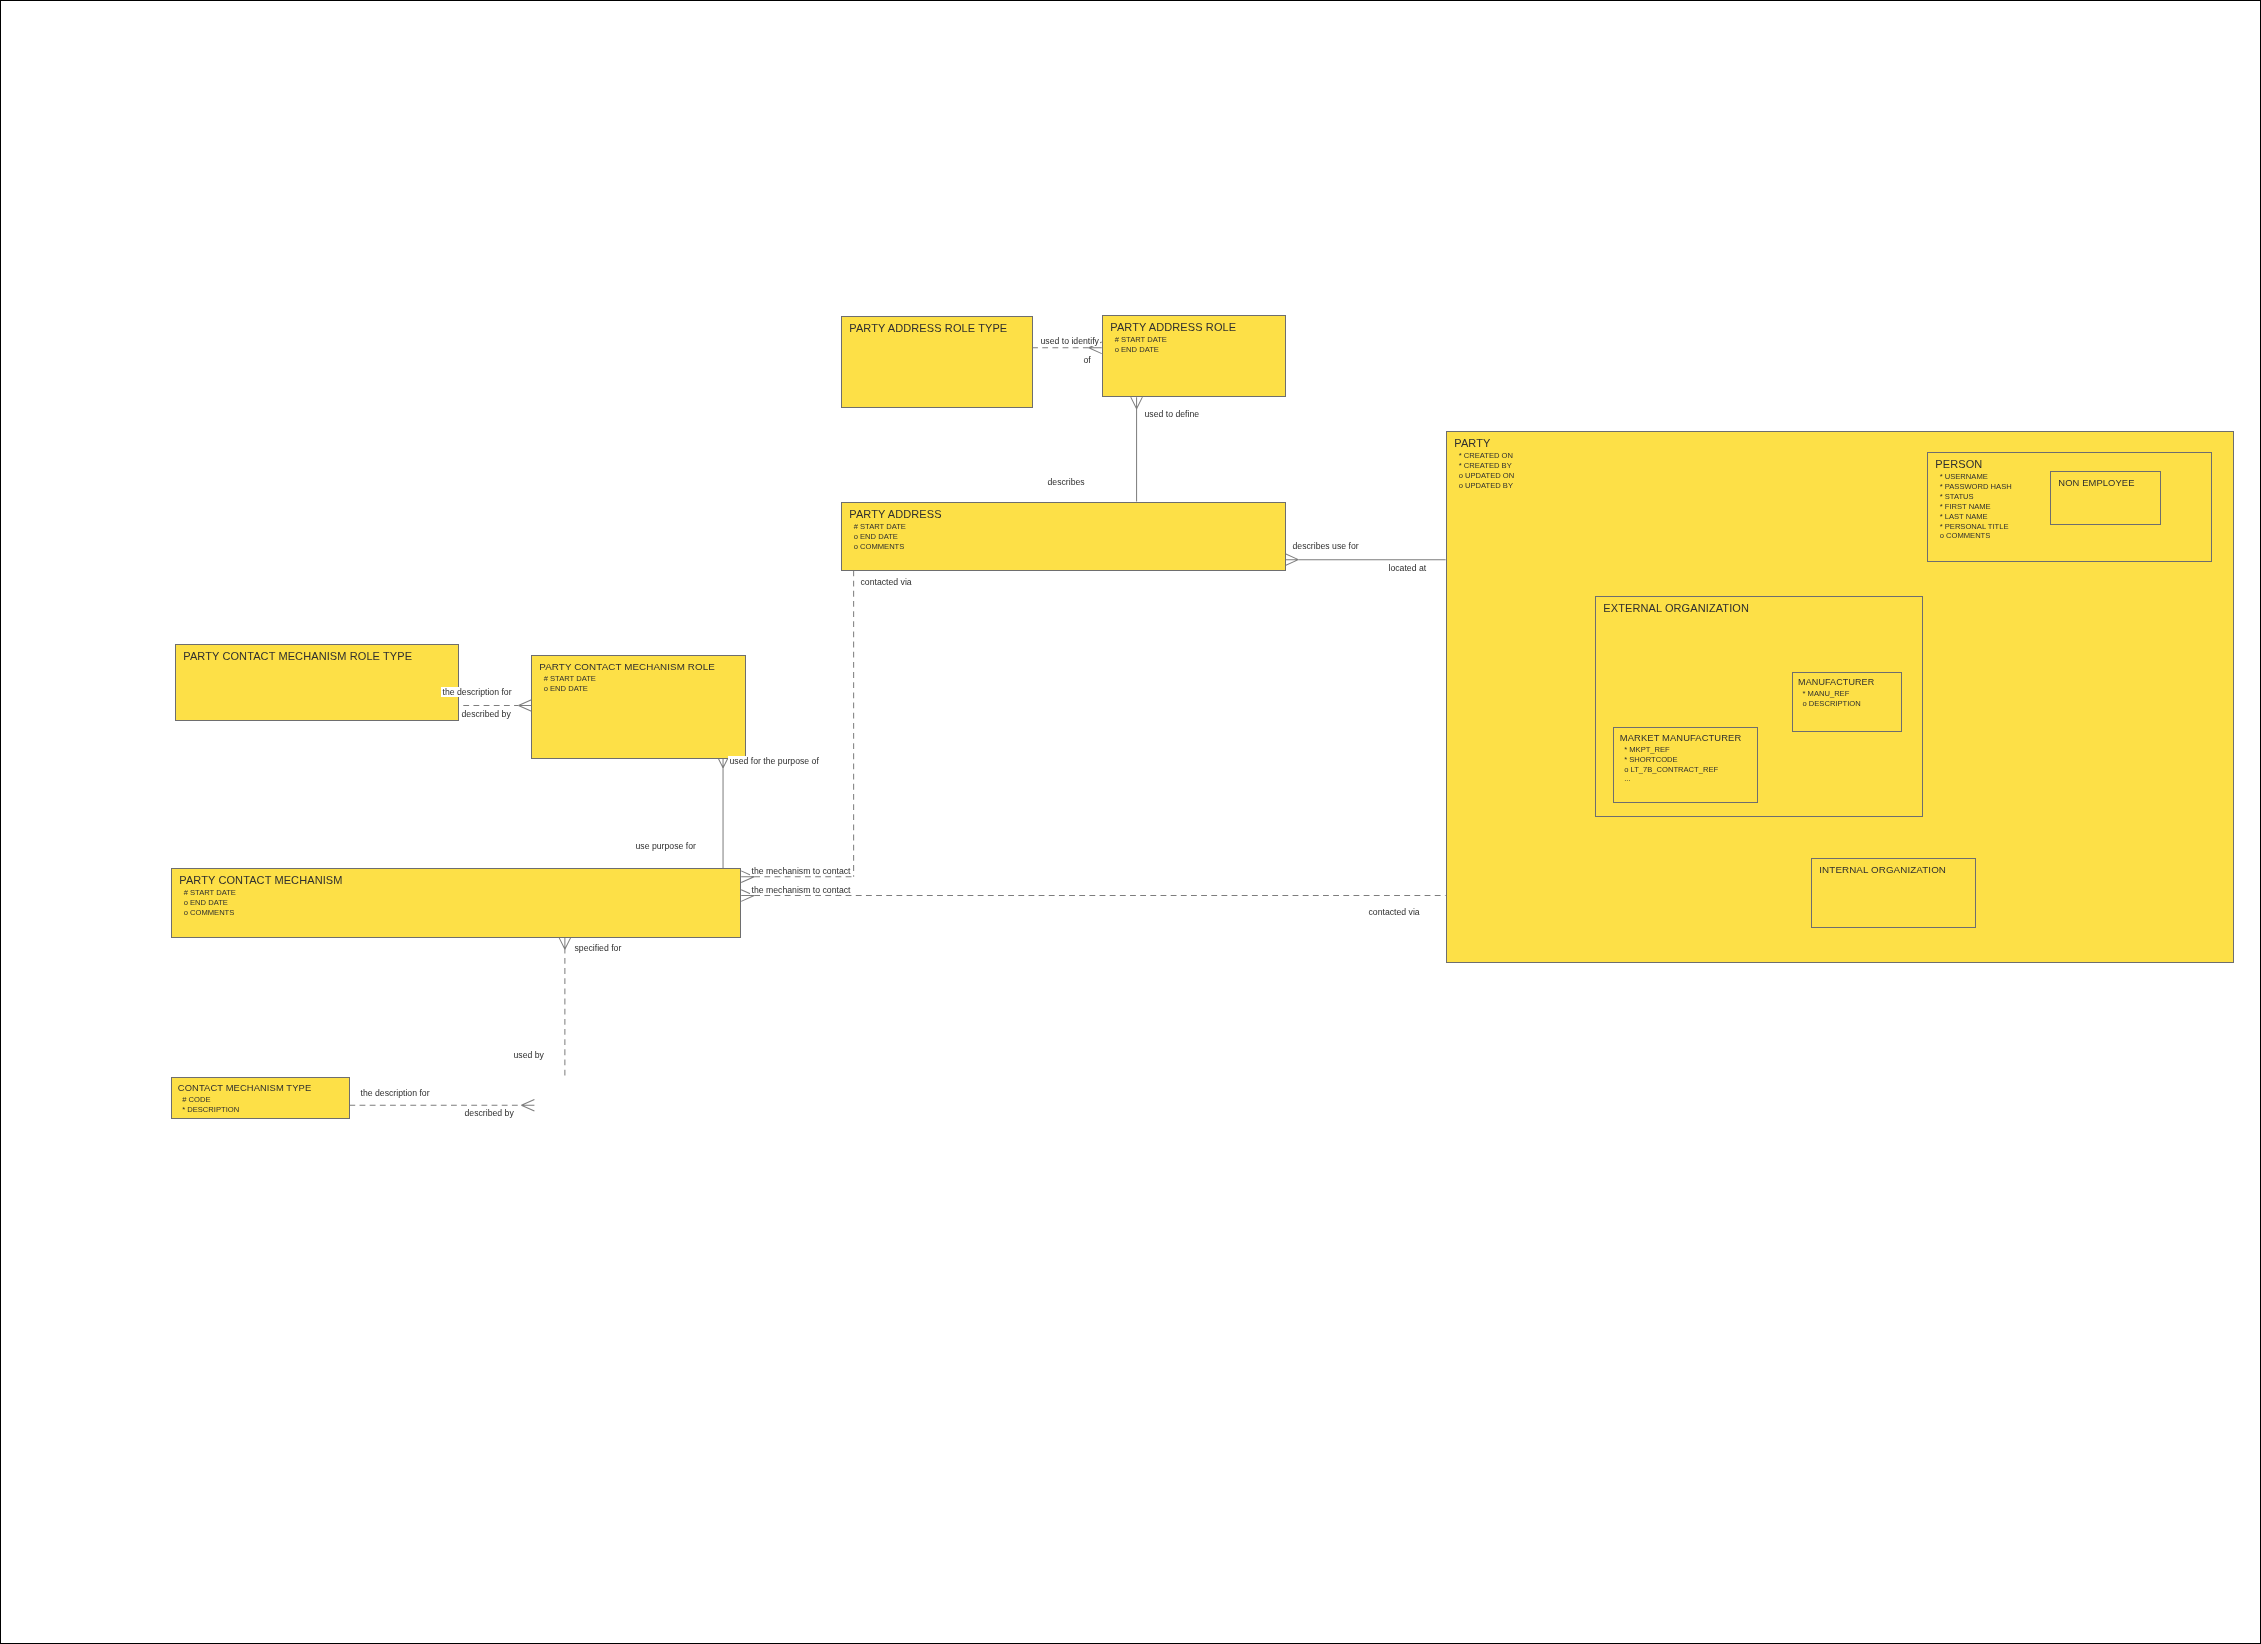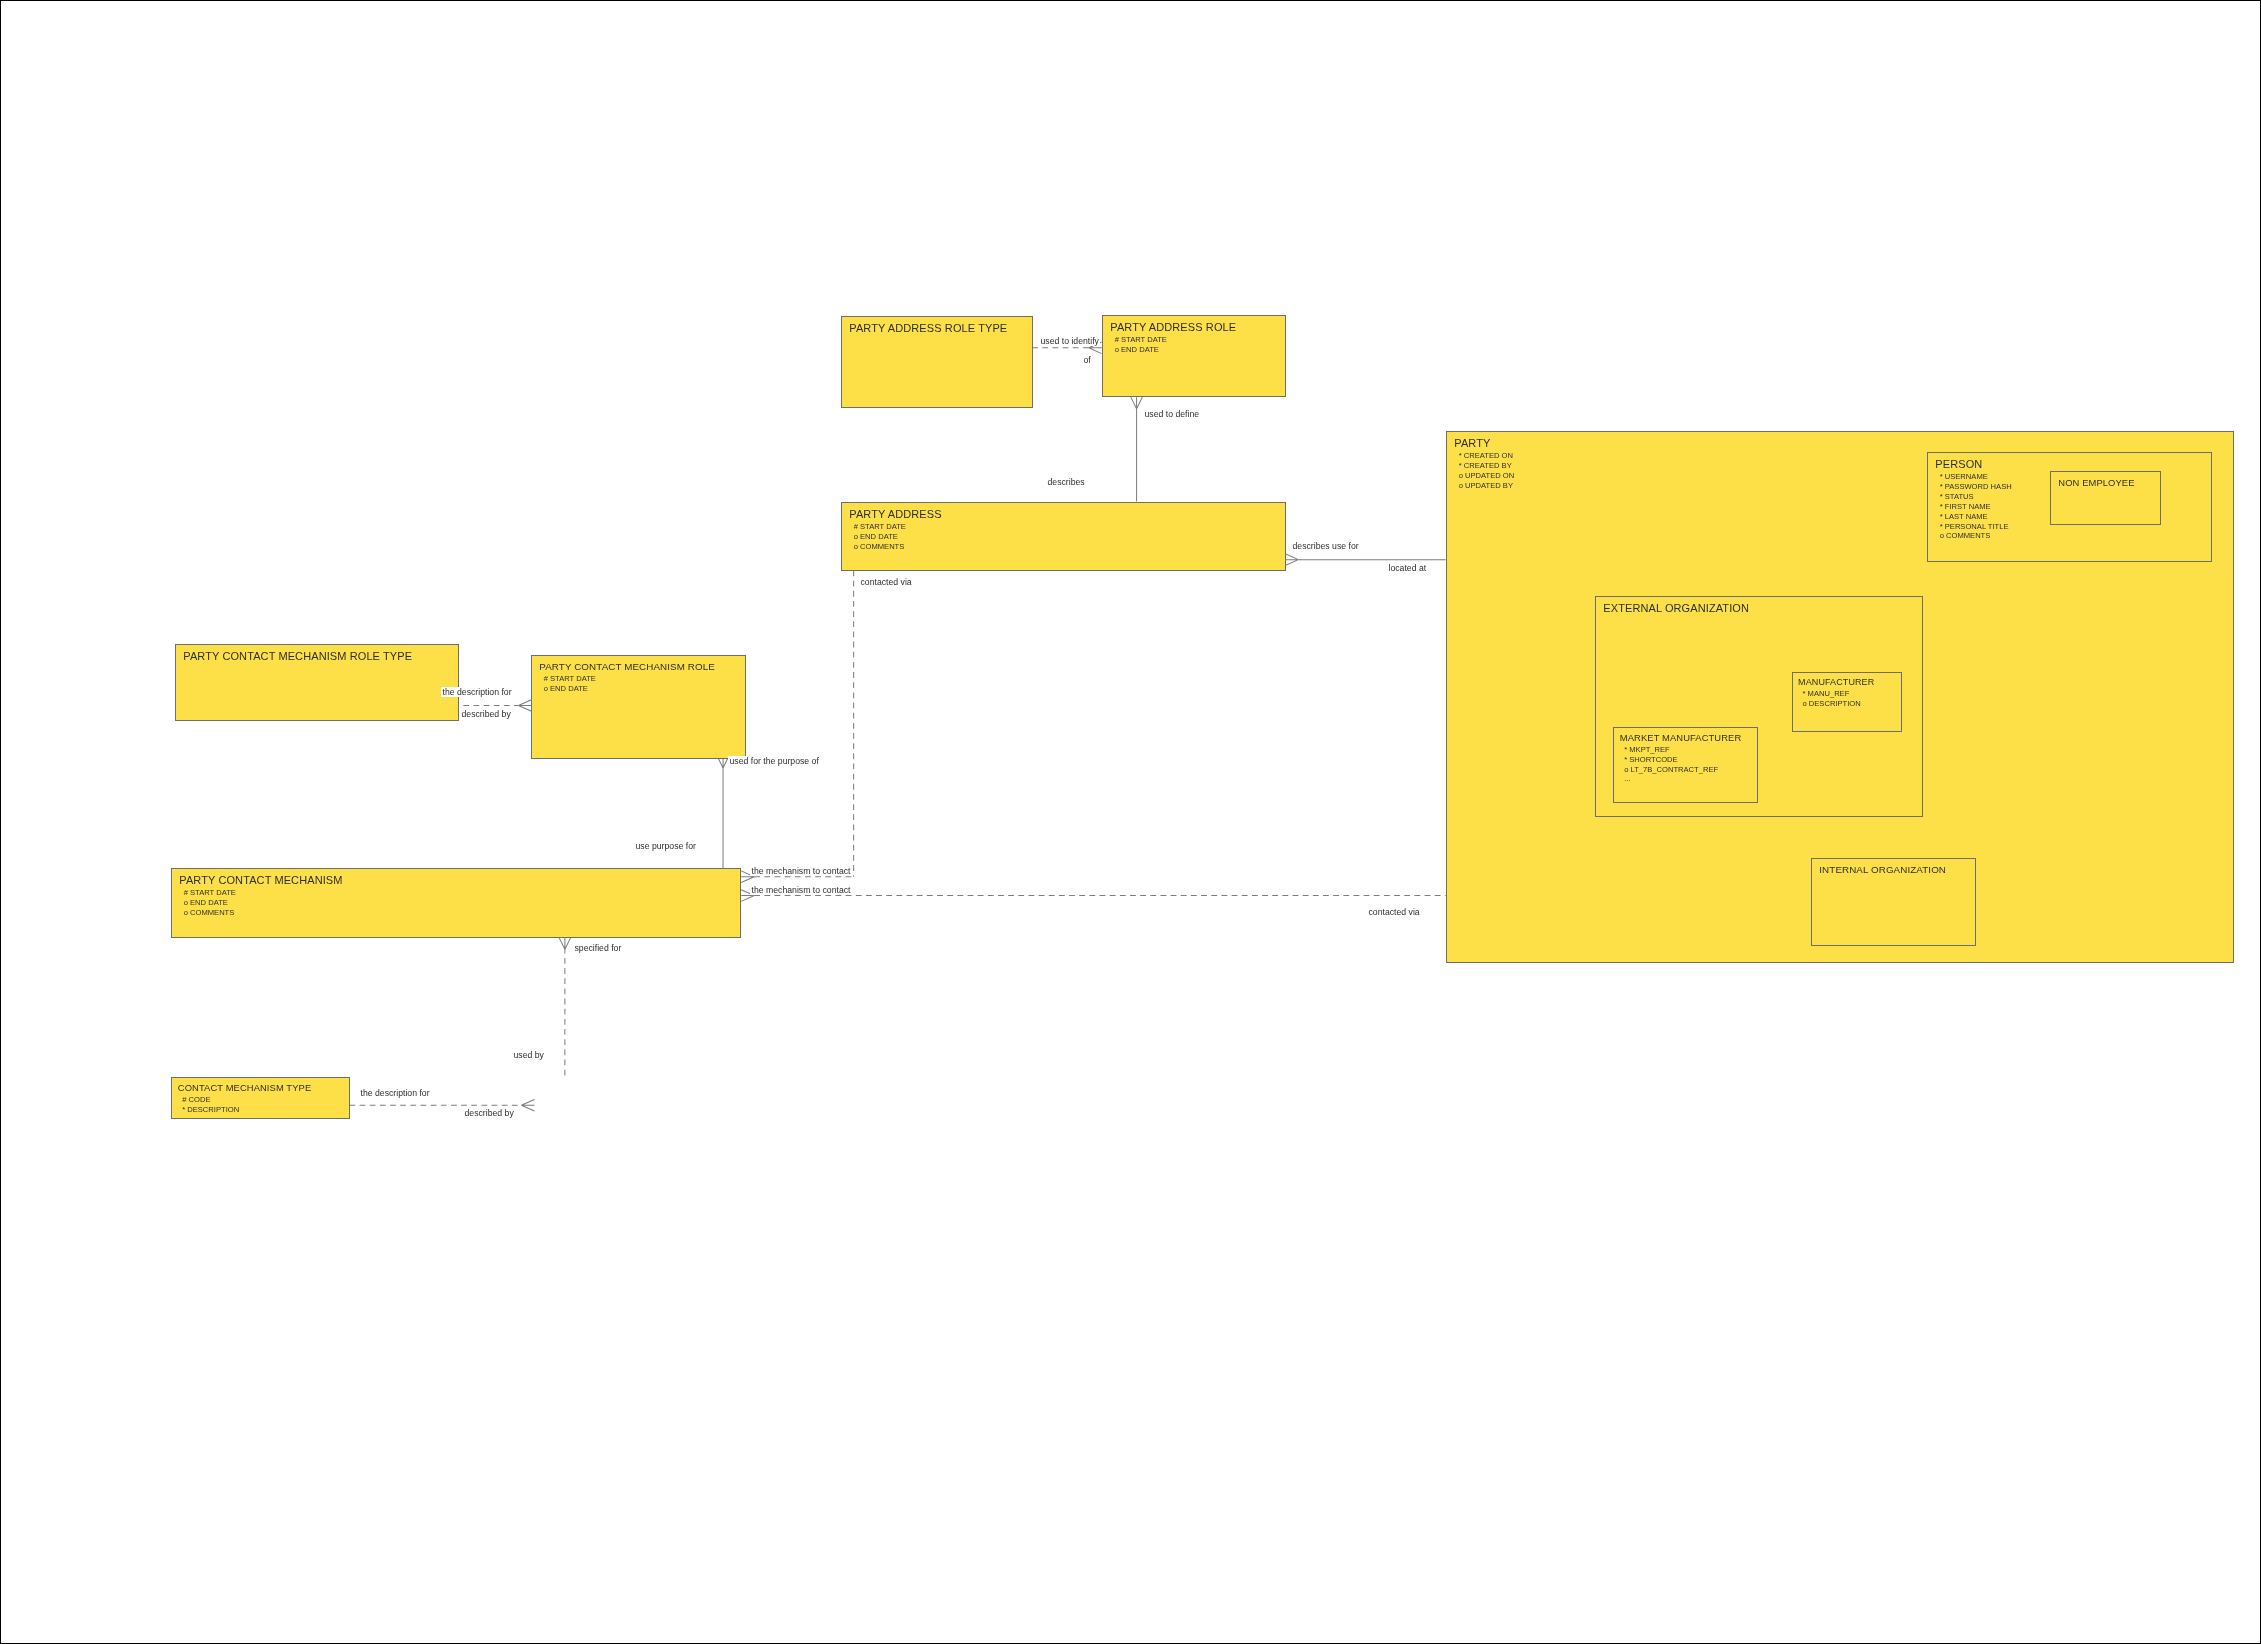--- a/index.html
+++ b/index.html
@@ -152,21 +152,21 @@
   </div>
 
   <div class="entity" style="left:1612px; top:726px; width:145px; height:76px; padding:3.6px 5.8px;">
     <div class="entity-title" style="font-size:9.4px;">MARKET MANUFACTURER</div>
     <div class="attr">* MKPT_REF</div>
     <div class="attr">* SHORTCODE</div>
     <div class="attr">o LT_7B_CONTRACT_REF</div>
     <div class="attr">...</div>
   </div>
 
-  <div class="entity" style="left:1810px; top:857px; width:165px; height:88px;">
+  <div class="entity" style="left:1810px; top:857px; width:165px; height:70px;">
     <div class="entity-title" style="font-size:9.8px;">INTERNAL ORGANIZATION</div>
   </div>
 
   <div class="entity" style="left:174px; top:643px; width:284px; height:77px;">
     <div class="entity-title">PARTY CONTACT MECHANISM ROLE TYPE</div>
   </div>
 
   <div class="entity" style="left:530px; top:654px; width:215px; height:104px;">
     <div class="entity-title" style="font-size:9.8px;">PARTY CONTACT MECHANISM ROLE</div>
     <div class="attr"># START DATE</div>

